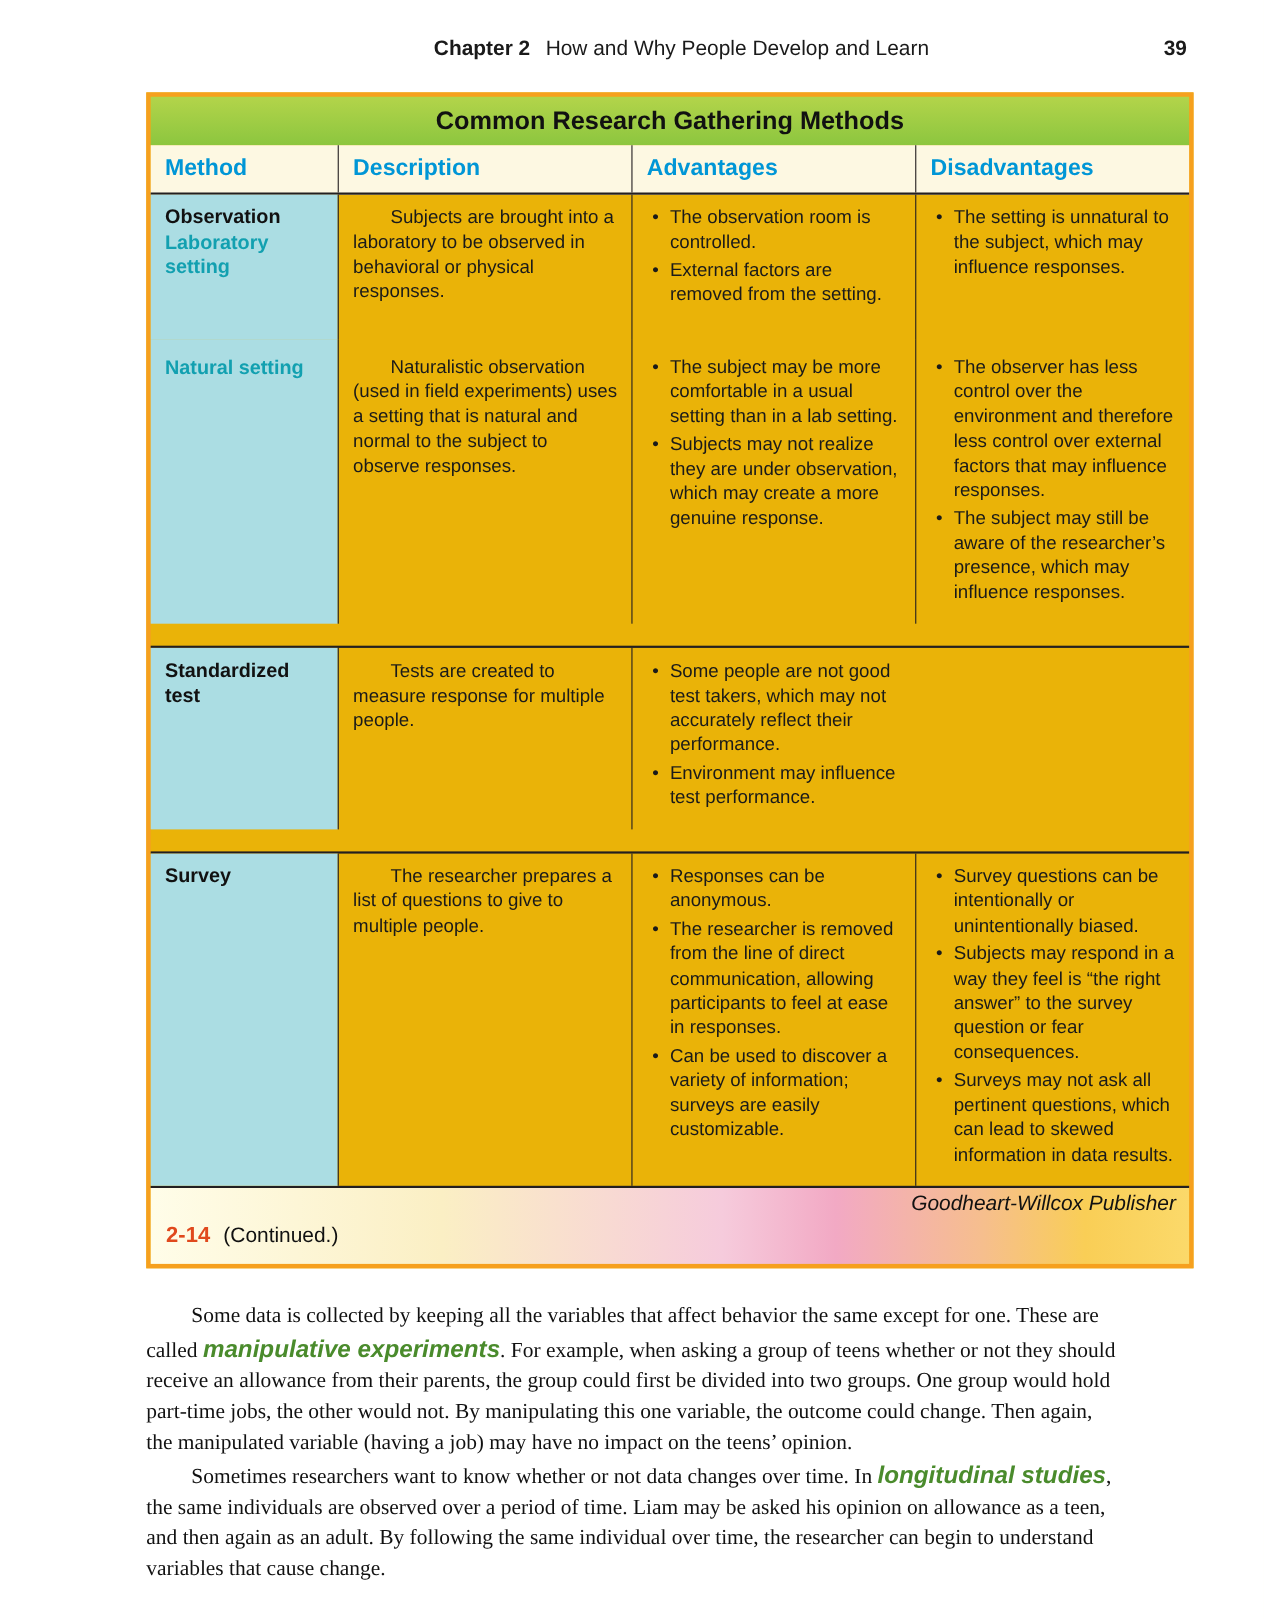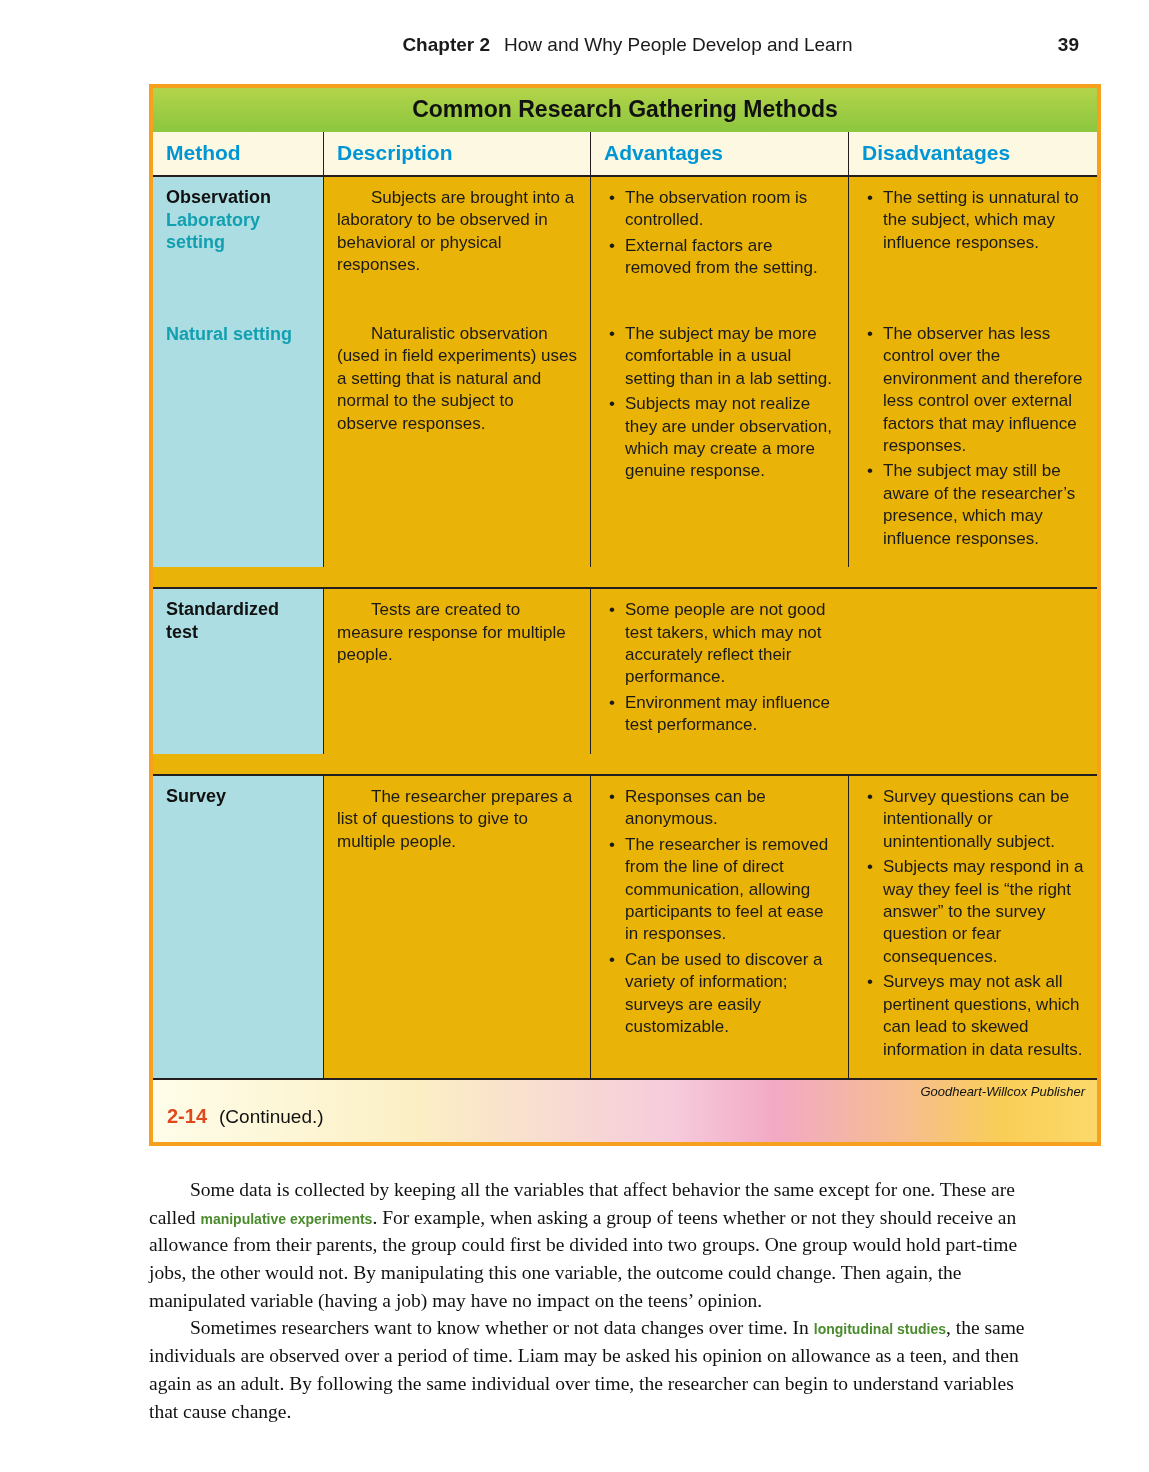--- a/index.html
+++ b/index.html
@@ -15,21 +15,21 @@
     --fig-red:#E0491D;
   }
   *{box-sizing:border-box;margin:0;padding:0;}
   html,body{background:#fff;}
   body{
     width:1149px;height:1472px;
     font-family:"Liberation Sans",sans-serif;
     color:#1a1a1a;
     overflow:hidden;
   }
-  .page{width:1149px;height:1472px;position:relative;padding-left:16px;}
+  .page{width:1149px;height:1472px;position:relative;}
 
   
   .page-header{position:relative;padding-top:34px;height:70px;}
   .header-center{text-align:center;font-size:19px;padding-left:90px;}
   .chap-label{font-weight:bold;margin-right:14px;}
   .page-number{position:absolute;right:70px;top:34px;font-weight:bold;font-size:19px;}
 
   
   .research-table{
     margin:14px 0 0 133px;
@@ -77,21 +77,21 @@
 
   
   .caption-bar{
     background:linear-gradient(90deg,#FFFDE9 0%,#FBEFC4 28%,#F6CBDC 55%,#F2A9C4 66%,#F6BE8E 80%,#F9CE56 90%,#FBD96A 100%);
     padding:4px 12px 14px 14px;
     min-height:62px;
   }
   .credit{
     text-align:right;
     font-style:italic;
-    font-size:13px;
+    font-size:19px;
     color:#111;
     margin-bottom:6px;
   }
   .caption-line{font-size:19px;}
   .fig-num{color:var(--fig-red);font-weight:bold;font-size:20px;margin-right:12px;}
   .fig-caption{color:#111;}
 
   
   .body-text{
     margin:30px 0 0 133px;
@@ -99,21 +99,22 @@
     font-family:"Liberation Serif",serif;
     font-size:19.5px;
     line-height:1.42;
     color:#111;
   }
   .body-para{text-indent:2.1em;}
   .term{
     font-family:"Liberation Sans",sans-serif;
     font-weight:bold;
     color:var(--term-green);
-    font-size:14px;
+    font-size:22px;
+    font-style:italic;
   }
 </style>
 </head>
 <body>
 
 <div class="page">
 
   <header class="page-header">
     <div class="header-center">
       <span class="chap-label">Chapter 2</span><span class="chap-title">How and Why People Develop and Learn</span>
@@ -193,21 +194,21 @@
           </div>
           <div class="cell list-cell">
             <ul class="bullets">
               <li>Responses can be anonymous.</li>
               <li>The researcher is removed from the line of direct communication, allowing participants to feel at ease in responses.</li>
               <li>Can be used to discover a variety of information; surveys are easily customizable.</li>
             </ul>
           </div>
           <div class="cell list-cell">
             <ul class="bullets">
-              <li>Survey questions can be intentionally or unintentionally subject.</li>
+              <li>Survey questions can be intentionally or unintentionally biased.</li>
               <li>Subjects may respond in a way they feel is “the right answer” to the survey question or fear consequences.</li>
               <li>Surveys may not ask all pertinent questions, which can lead to skewed information in data results.</li>
             </ul>
           </div>
         </div>
       </div>
     <div class="caption-bar">
       <div class="credit">Goodheart-Willcox Publisher</div>
       <div class="caption-line">
         <span class="fig-num">2-14</span><span class="fig-caption">(Continued.)</span>

